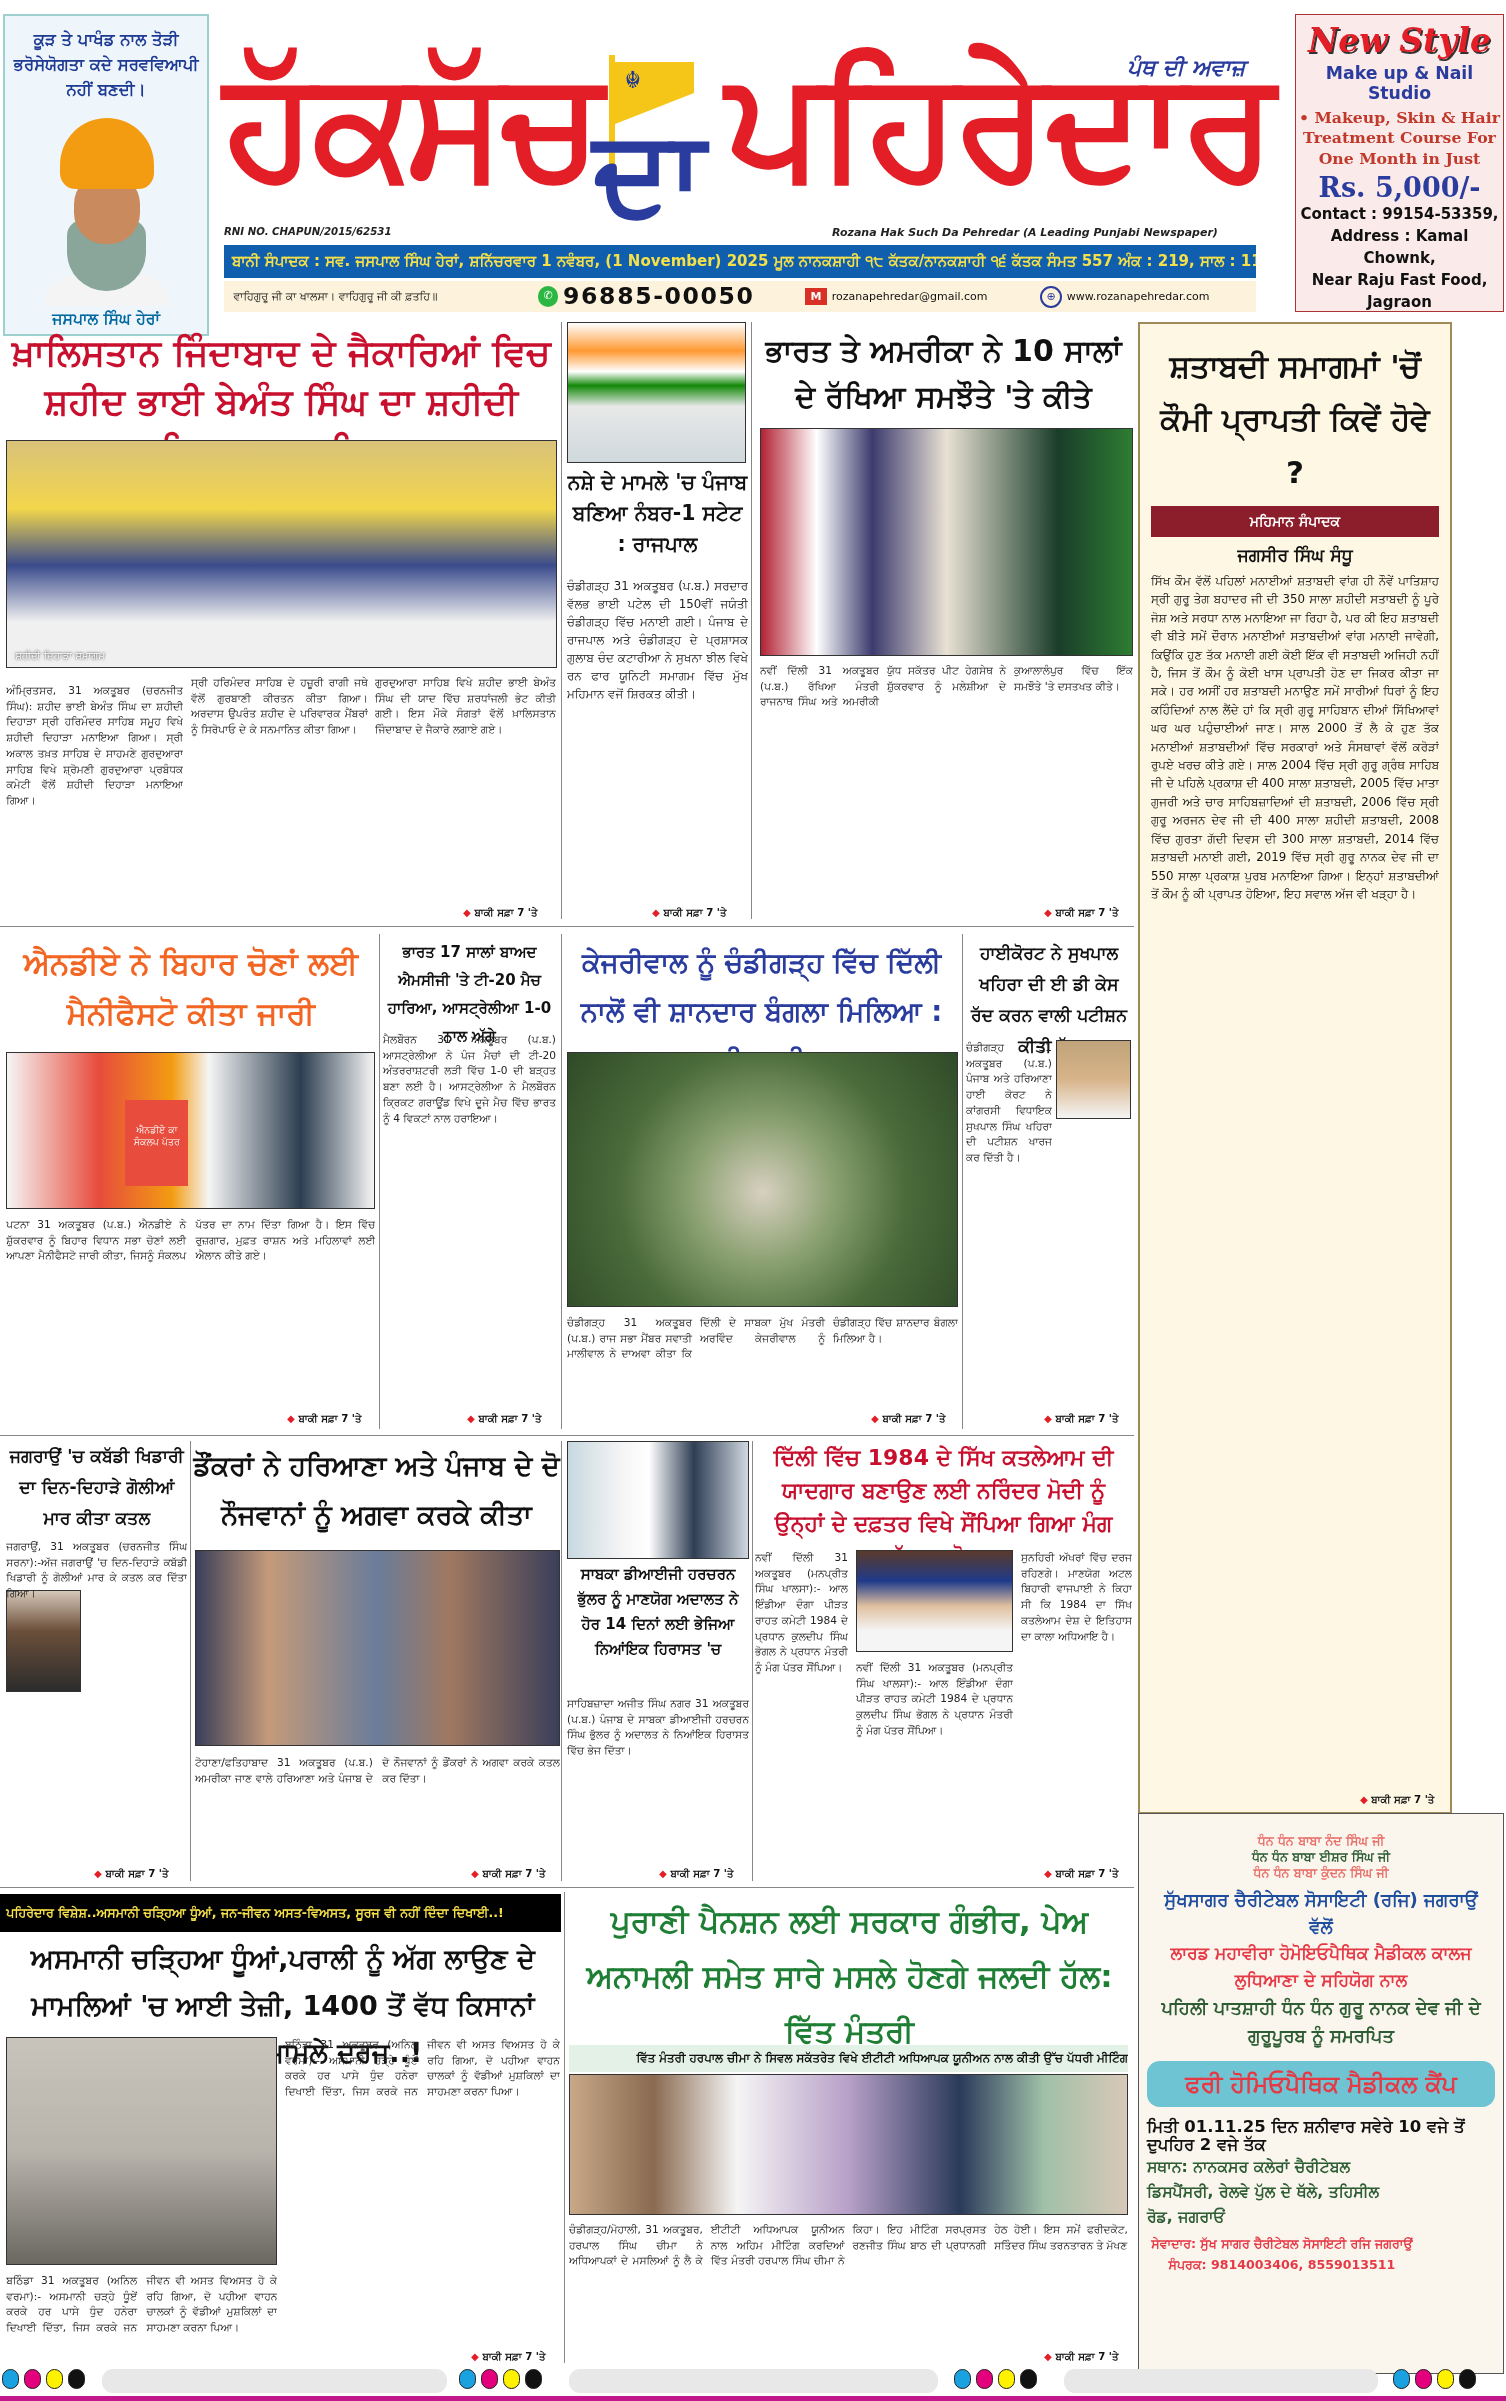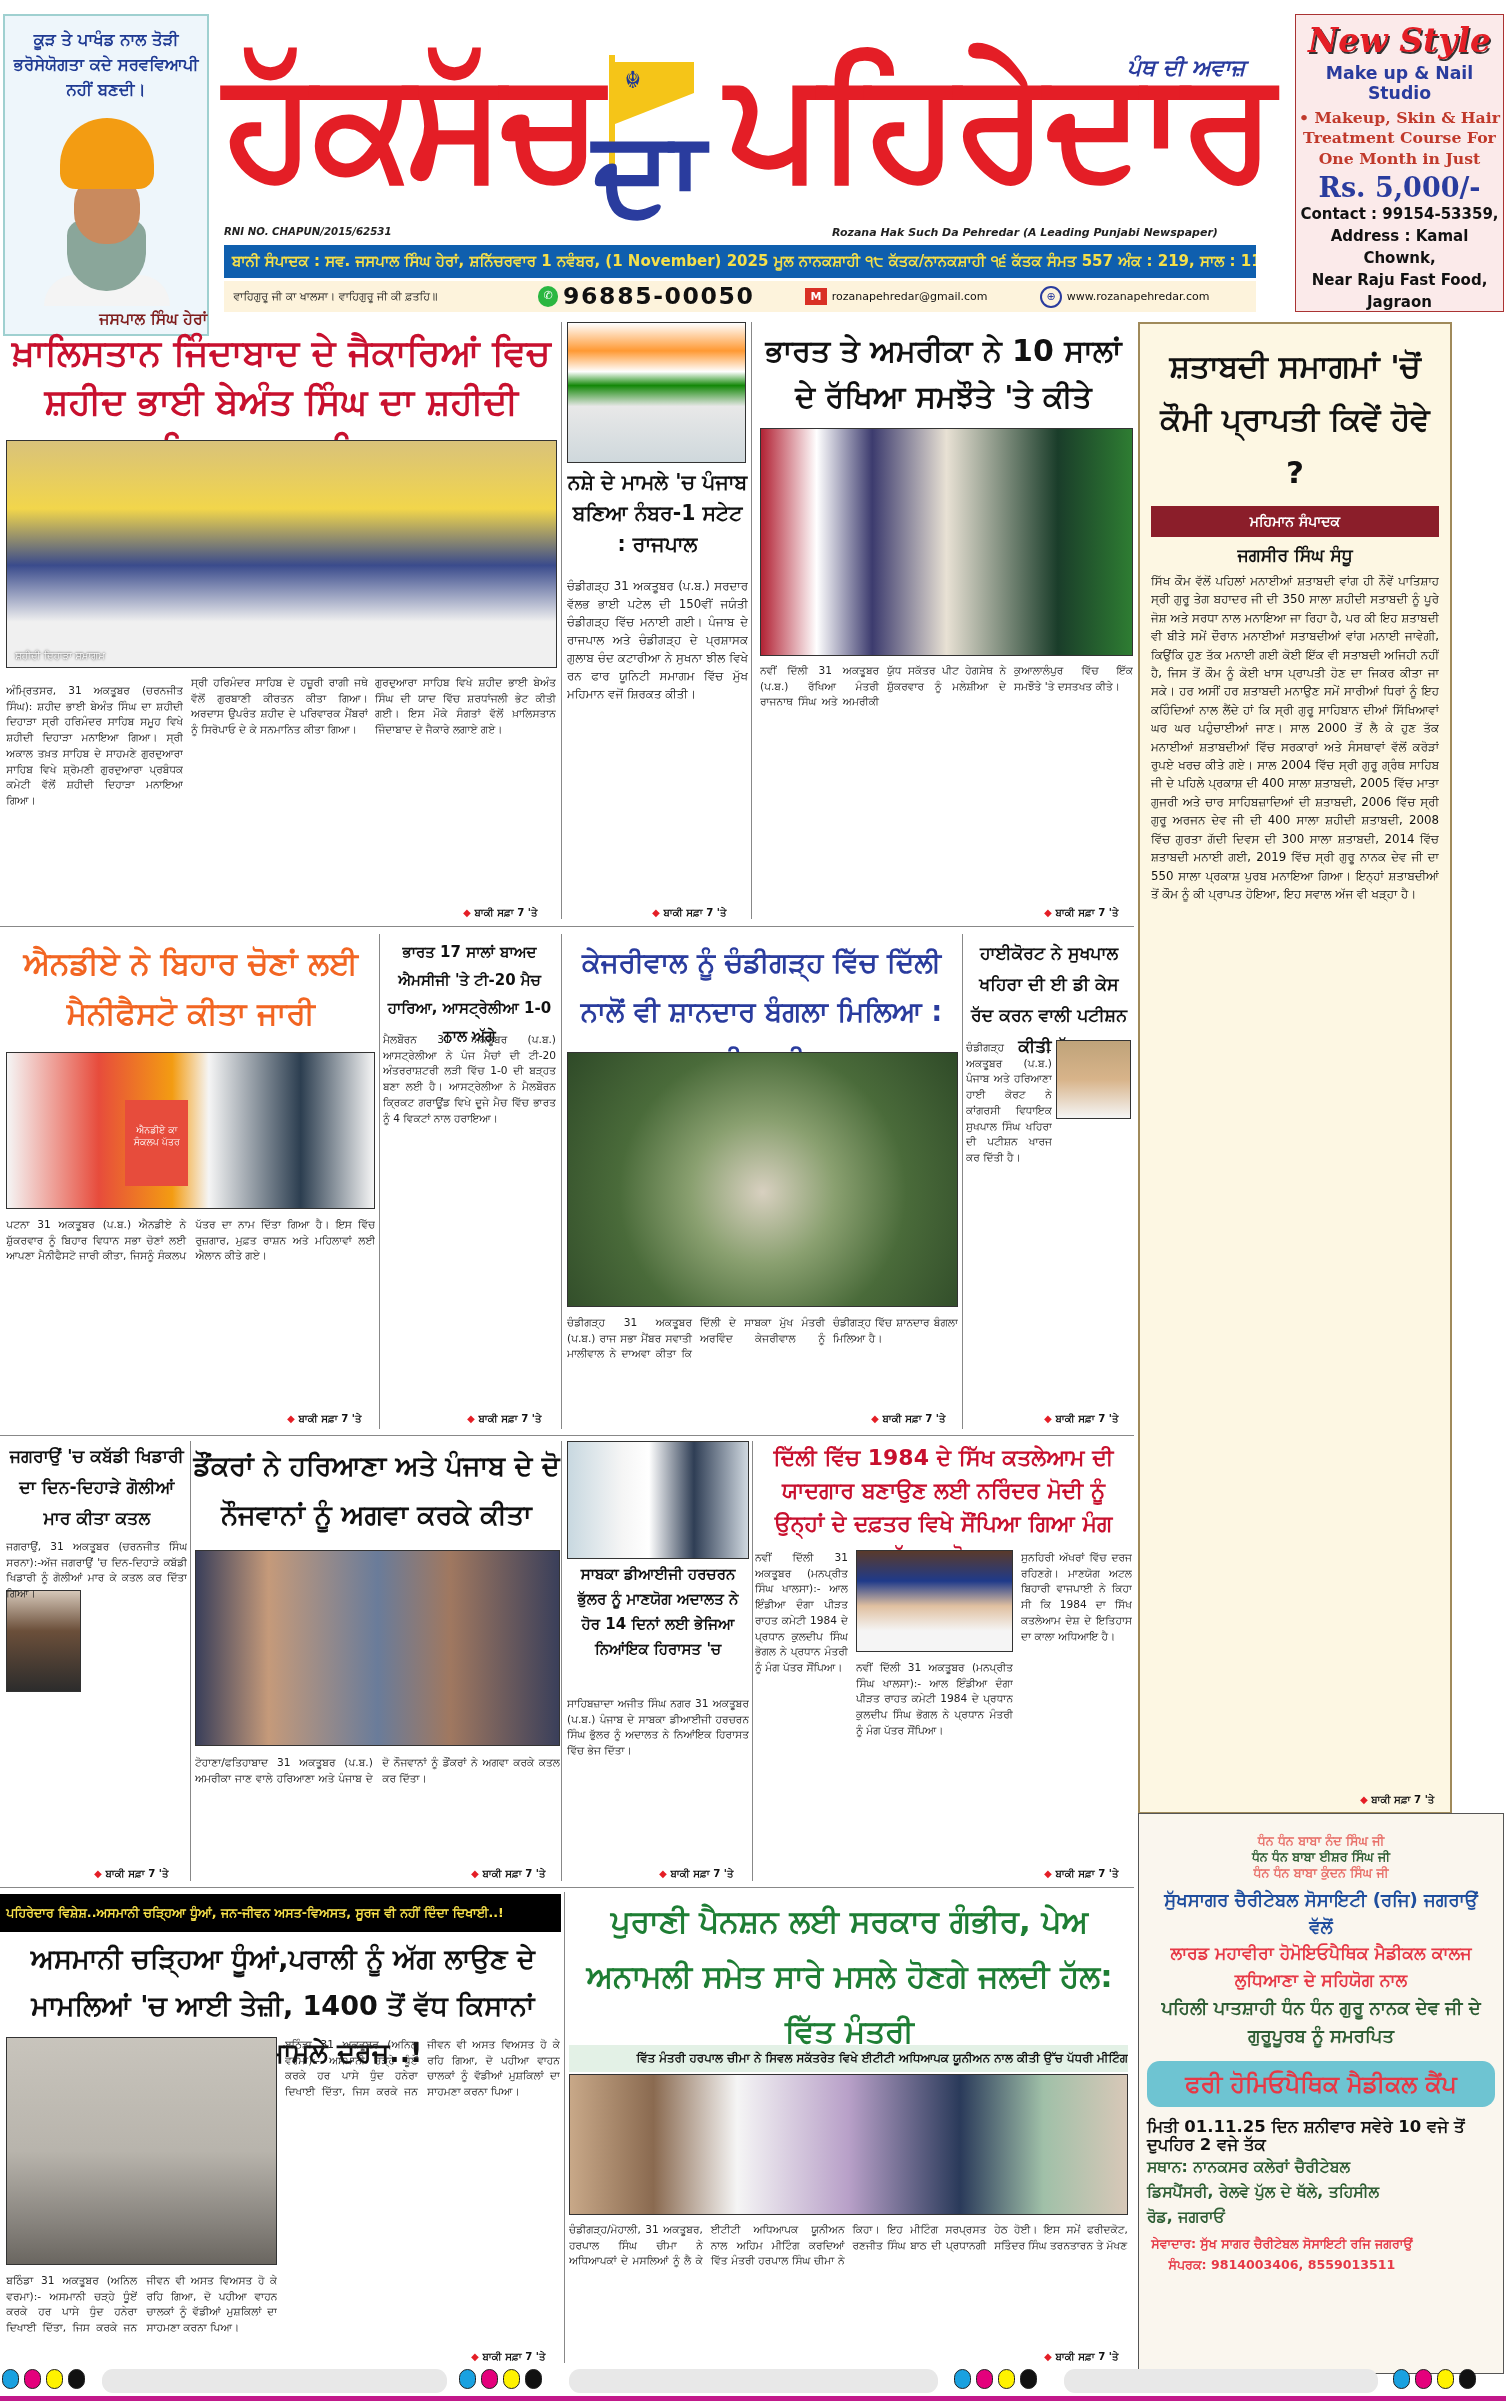--- a/index.html
+++ b/index.html
@@ -6,21 +6,21 @@
   body { width: 1506px; height: 2401px; background: #fff; font-family: "DejaVu Sans", sans-serif; color: #111; position: relative; overflow: hidden; }
   .abs { position: absolute; }
   
   .quote-box { left: 3.1px; top: 14px; width: 206px; height: 322px; border: 2.4px solid #9fd0d0; background: #eef6fb; }
   .quote-text { position:absolute; left:0; right:0; top:11px; text-align:center; color:#1f3a93; font-size:16.5px; font-weight:bold; line-height:25px; padding:0 4.7px; }
   .portrait { position:absolute; left:31px; top:102px; width:141px; height:188px; }
   .turban { position:absolute; left:23.6px; top:0; width:94px; height:71px; border-radius:47px 47px 15.7px 15.7px; background:#f39c12; }
   .face { position:absolute; left:38px; top:55px; width:66px; height:71px; border-radius:31px; background:#c98a5e; }
   .beard { position:absolute; left:31px; top:102px; width:79px; height:71px; border-radius:15.7px 15.7px 39px 39px; background:#8aa69a; }
   .shirt { position:absolute; left:7.9px; top:157px; width:126px; height:31px; border-radius:31px 31px 0 0; background:#f4f4f4; }
-  .portrait-name { position:absolute; left:0; right:0; bottom:6.3px; text-align:right; color:#7f1d1d; font-size:15.7px; font-weight:bold; }
+  .portrait-name { position:absolute; left:0; right:0; bottom:6.3px; text-align:center; color:#0369a1; font-size:15.7px; font-weight:bold; }
   .title-logo { left:224px; top:31px; width:1028px; height:188px; }
   .title-word { position:absolute; top:0; font-size:149px; font-weight:bold; color:#e41e26; line-height:188px; letter-spacing:-3.1px; }
   .title-flag { position:absolute; left:377px; top:15.7px; width:94px; height:173px; }
   .flag-pole { position:absolute; left:7.9px; top:7.9px; width:6.3px; height:118px; background:#f5c518; }
   .flag-cloth { position:absolute; left:14px; top:15.7px; width:0; height:0; border-top:31px solid #f5c518; border-bottom:31px solid transparent; border-left:79px solid #f5c518; }
   .flag-khanda { position:absolute; left:23.6px; top:19px; color:#1f3a93; font-size:23.6px; }
   .title-da { position:absolute; left:369px; top:86px; font-size:118px; font-weight:bold; color:#2a3c9e; line-height:110px; }
   .tagline { position:absolute; left:903px; top:23.6px; color:#2a3c9e; font-size:22px; font-style:italic; font-weight:bold; }
   .rni { left:224px; top:226px; font-size:10.2px; font-style:italic; font-weight:bold; color:#222; }
   .eng-name { left:832px; top:226px; font-size:11px; font-style:italic; font-weight:bold; color:#222; }

